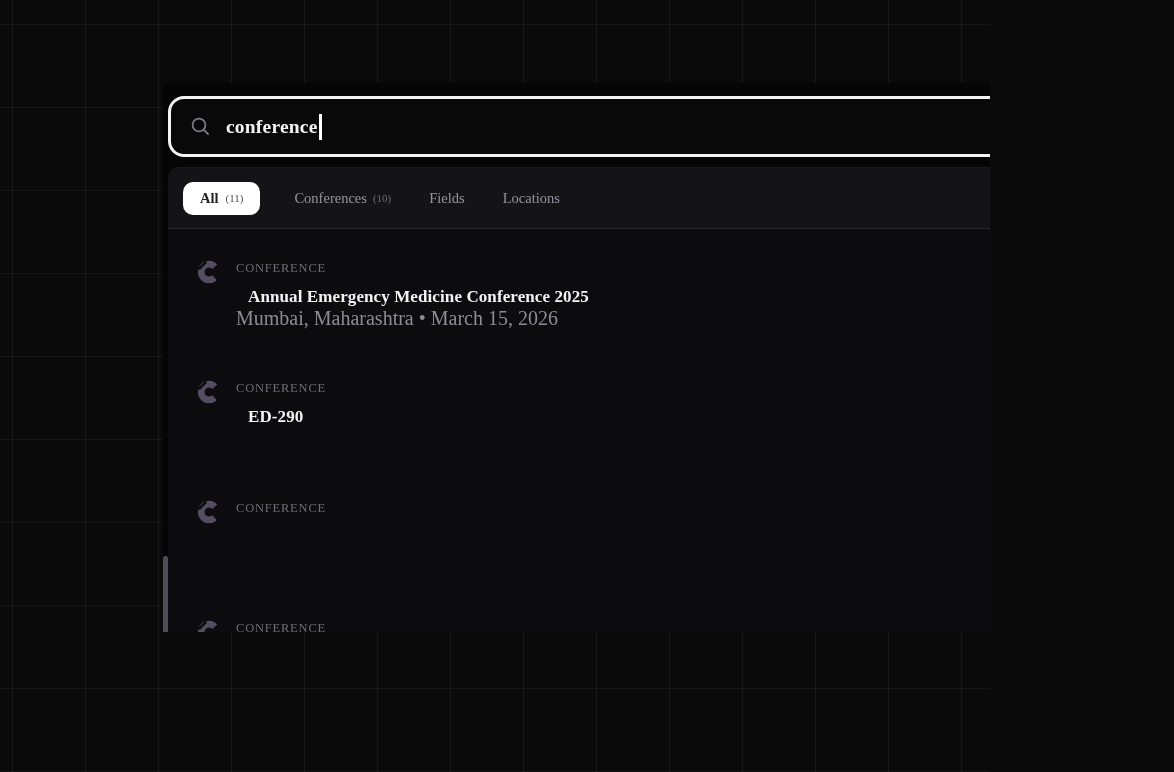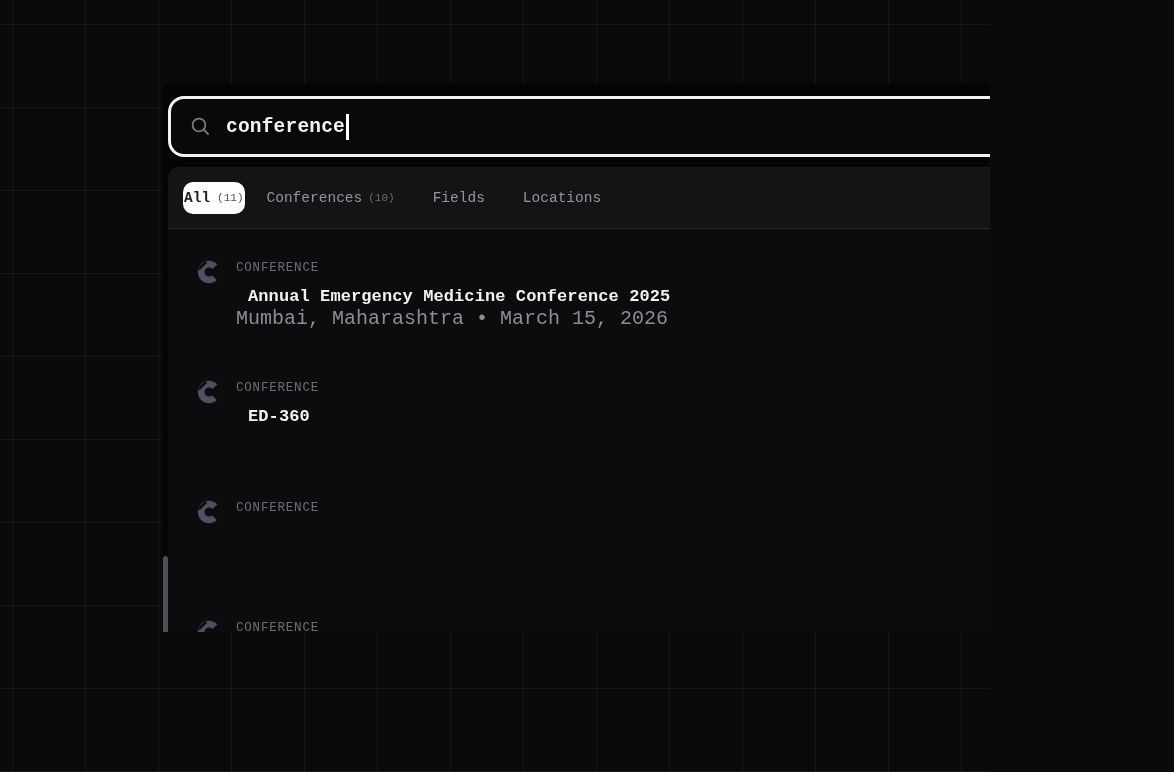--- a/index.html
+++ b/index.html
@@ -4,21 +4,21 @@
 <style>
   html,body{margin:0;padding:0;background:#0a0a0a;}
   .page{
     position:relative;width:990px;height:772px;overflow:hidden;
     background-color:#0a0a0a;
     background-image:
       linear-gradient(to right, rgba(255,255,255,0.055) 1px, transparent 1px),
       linear-gradient(to bottom, rgba(255,255,255,0.045) 1px, transparent 1px);
     background-size:73px 100%, 100% 83px;
     background-position:12px 0, 0 24px;
-    font-family:Liberation Mono, monospace;
+    font-family:Liberation Serif, serif;
     -webkit-font-smoothing:antialiased;
   }
   
   .modal-clip{
     position:absolute;left:163px;top:83px;width:850px;height:549px;
     background:#050506;overflow:hidden;border-radius:6px 0 0 0;
   }
   .searchbox{
     position:absolute;left:5px;top:13px;width:900px;height:61px;
     box-sizing:border-box;border:3px solid #f3f3f3;border-radius:16px;
@@ -38,21 +38,21 @@
     border-bottom:1px solid rgba(255,255,255,0.09);
     display:flex;align-items:center;padding-left:15px;box-sizing:border-box;
   }
   .tab{
     border:none;background:transparent;cursor:pointer;
     font-family:inherit;font-size:14.5px;color:#96949c;
     display:flex;align-items:center;padding:0;margin-right:38px;
   }
   .tab .tab-count{color:#6d6b73;margin-left:6px;font-size:11px;}
   .tab.active{
-    background:#ffffff;border-radius:10px;padding:8px 1px;margin-right:22px;
+    background:#ffffff;border-radius:10px;padding:8px 17px;margin-right:34px;
     color:#232327;font-weight:700;
   }
   .tab.active .tab-count{color:#4f4f56;font-weight:400;margin-left:7px;}
   .results{padding-top:18px;}
   .row{height:120px;box-sizing:border-box;padding:12px 0 0 28px;display:flex;cursor:pointer;}
   .row-icon{width:26px;height:26px;flex:0 0 auto;}
   .row-text{margin-left:14px;padding-top:2px;}
   .cat{font-size:12.5px;letter-spacing:0.8px;color:#6e6c74;line-height:15px;}
   .title{margin-top:11px;font-size:17px;font-weight:700;color:#f2f1f3;line-height:20px;letter-spacing:0.1px;margin-left:12px;}
   .meta{margin-top:3px;font-size:20px;color:#8e8c94;line-height:17px;}
@@ -111,21 +111,21 @@
     </div>
   </div>
 
   <div class="row">
     <svg class="row-icon" viewBox="0 0 24 24">
       <circle cx="12" cy="12" r="7.2" fill="none" stroke="#554e62" stroke-width="6.2" stroke-dasharray="34 11.24" stroke-dashoffset="-5.65"></circle>
       <line x1="2.5" y1="9.5" x2="9.5" y2="2.5" stroke="#0c0c0e" stroke-width="2.4"></line>
     </svg>
     <div class="row-text">
       <div class="cat">CONFERENCE</div>
-      <div class="title">ED-360</div>
+      <div class="title">ED-290</div>
     </div>
   </div>
 
   <div class="row">
     <svg class="row-icon" viewBox="0 0 24 24">
       <circle cx="12" cy="12" r="7.2" fill="none" stroke="#554e62" stroke-width="6.2" stroke-dasharray="34 11.24" stroke-dashoffset="-5.65"></circle>
       <line x1="2.5" y1="9.5" x2="9.5" y2="2.5" stroke="#0c0c0e" stroke-width="2.4"></line>
     </svg>
     <div class="row-text">
       <div class="cat">CONFERENCE</div>

